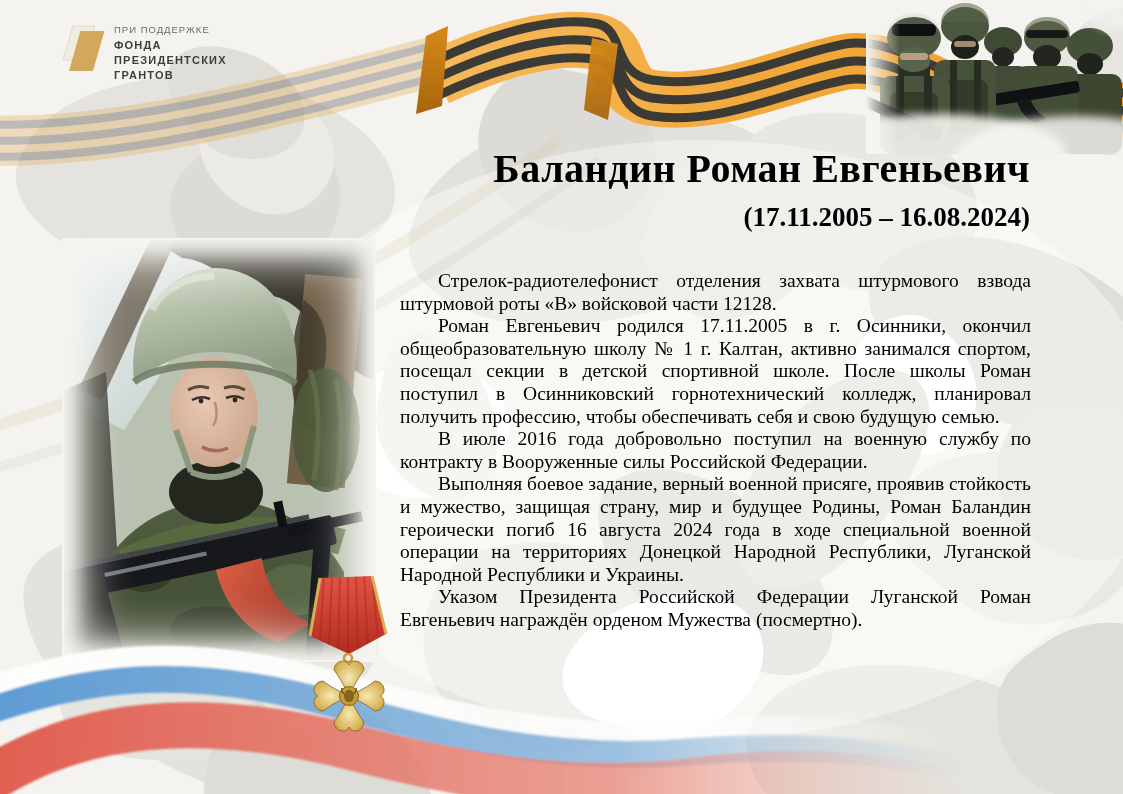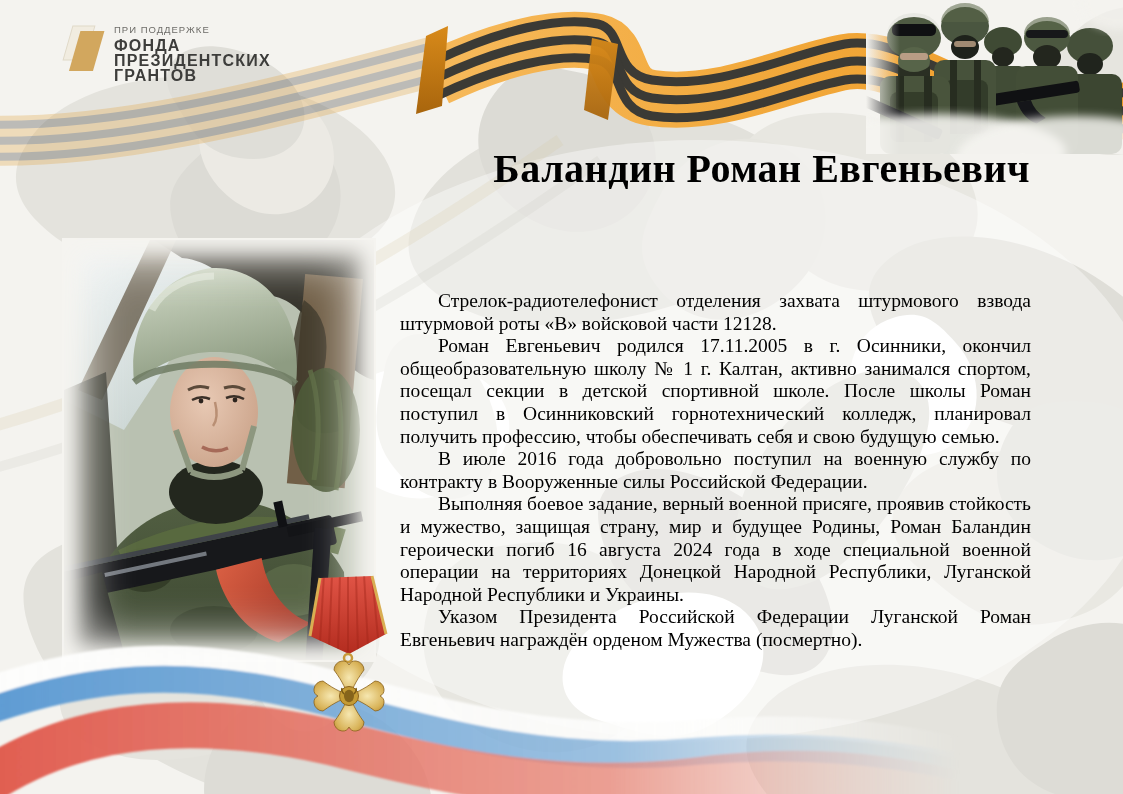--- a/index.html
+++ b/index.html
@@ -6,28 +6,28 @@
   .canvas{
     position:relative;width:1123px;height:794px;overflow:hidden;
     background:#e5e5e5;font-family:"Liberation Serif",serif;color:#000;text-decoration:underline;
   }
   .layer{position:absolute;inset:0;pointer-events:none;}
   
   .logo{position:absolute;left:62px;top:22px;display:flex;align-items:flex-start;font-family:"Liberation Sans",sans-serif;}
   .logo-icon{width:44px;height:56px;margin-right:8px;flex:0 0 auto;}
   .logo-text{padding-top:2px;}
   .logo-support{font-size:9.5px;letter-spacing:1px;color:#6d6c68;margin-bottom:3px;font-weight:400;}
-  .logo-line{font-size:16px;font-weight:700;letter-spacing:1.2px;color:#3d3d3b;line-height:15px;}
+  .logo-line{font-size:11px;font-weight:700;letter-spacing:1.2px;color:#3d3d3b;line-height:15px;}
   
   .header{position:absolute;left:380px;top:146px;width:650px;text-align:right;}
   .title{margin:0;font-size:40px;line-height:46px;font-weight:700;letter-spacing:.5px;text-align:right;}
   .dates{margin-top:10px;font-size:27px;line-height:30px;font-weight:700;}
   
   .bio{position:absolute;left:400px;top:270px;width:631px;text-align:justify;
-       font-size:19.5px;line-height:22.6px;margin-top:20px;}
+       font-size:19.5px;line-height:22.6px;}
   .bio p{margin:0;text-indent:38px;}
   
   .photo{position:absolute;left:64px;top:240px;width:310px;height:420px;}
   .photo svg{display:block;width:100%;height:100%;}
   .photo .feather{position:absolute;inset:-2px;
       box-shadow:inset 0 0 20px 14px #f5f4f0, inset 0 0 44px 26px rgba(245,244,240,.75);}
   
   .medal{position:absolute;left:298px;top:572px;width:104px;height:162px;}
   
   .soldiers{position:absolute;left:866px;top:0;width:257px;height:154px;}
@@ -186,20 +186,21 @@
     <div class="logo-text">
       <div class="logo-support">ПРИ ПОДДЕРЖКЕ</div>
       <div class="logo-line">ФОНДА</div>
       <div class="logo-line">ПРЕЗИДЕНТСКИХ</div>
       <div class="logo-line">ГРАНТОВ</div>
     </div>
   </div>
 
   <div class="header">
     <h1 class="title">Баландин Роман Евгеньевич</h1>
+    <div class="dates">(17.11.2005 – 16.08.2024)</div>
   </div>
 
   <div class="photo">
     <svg viewBox="0 0 310 420">
       <defs>
         <linearGradient id="skyGrad" x1="0" y1="0" x2="0.6" y2="1">
           <stop offset="0" stop-color="#f2f7f9"></stop>
             <stop offset="1" stop-color="#c8d3d0"></stop>
         </linearGradient>
         <radialGradient id="faceGrad" cx="0.4" cy="0.4" r="0.8">

